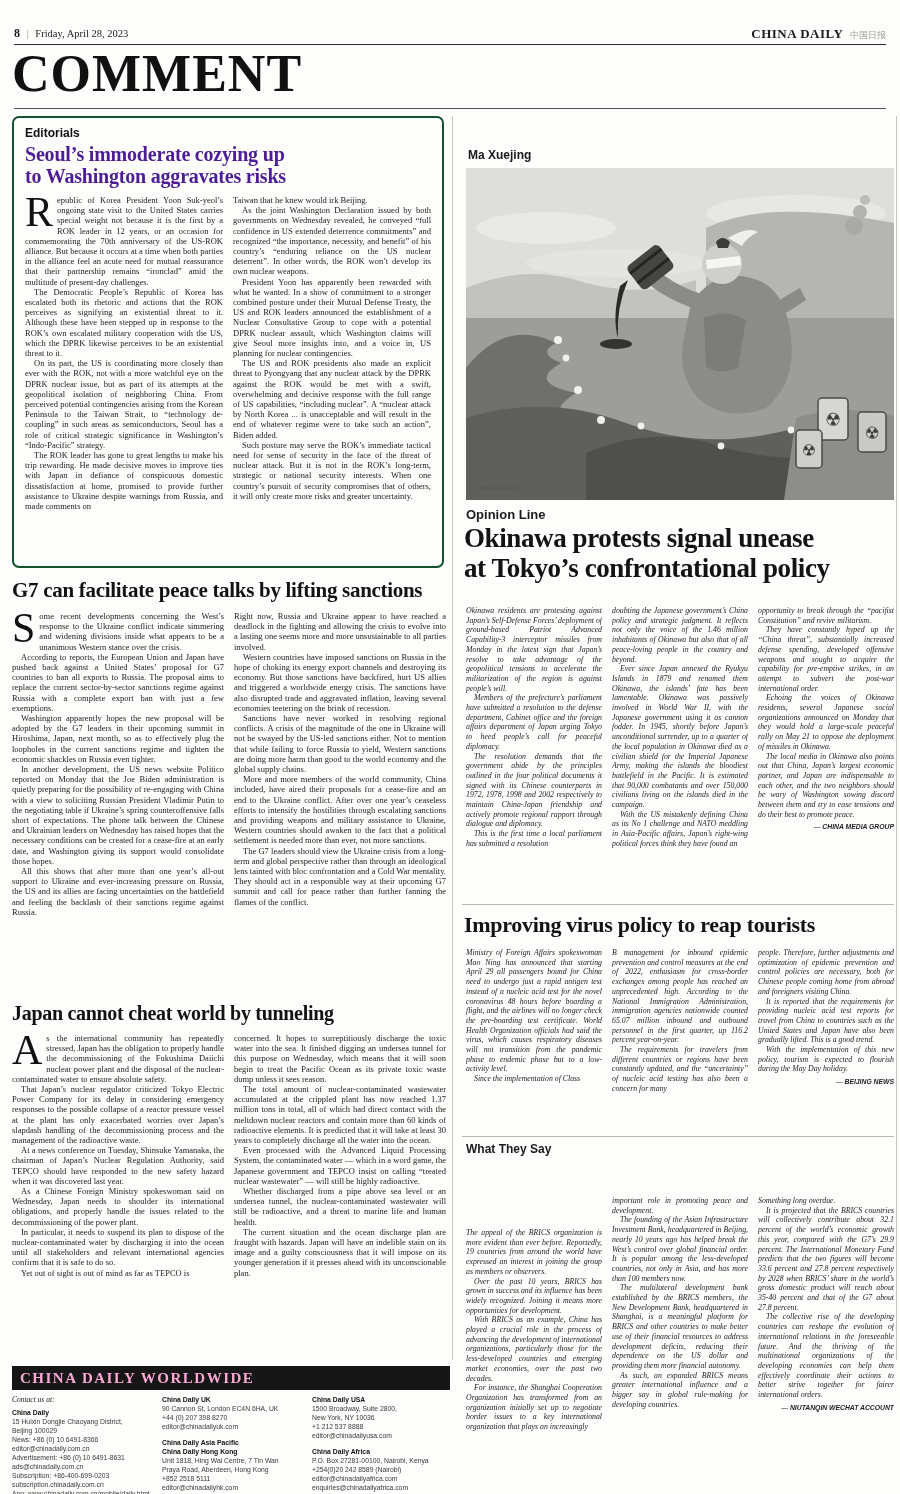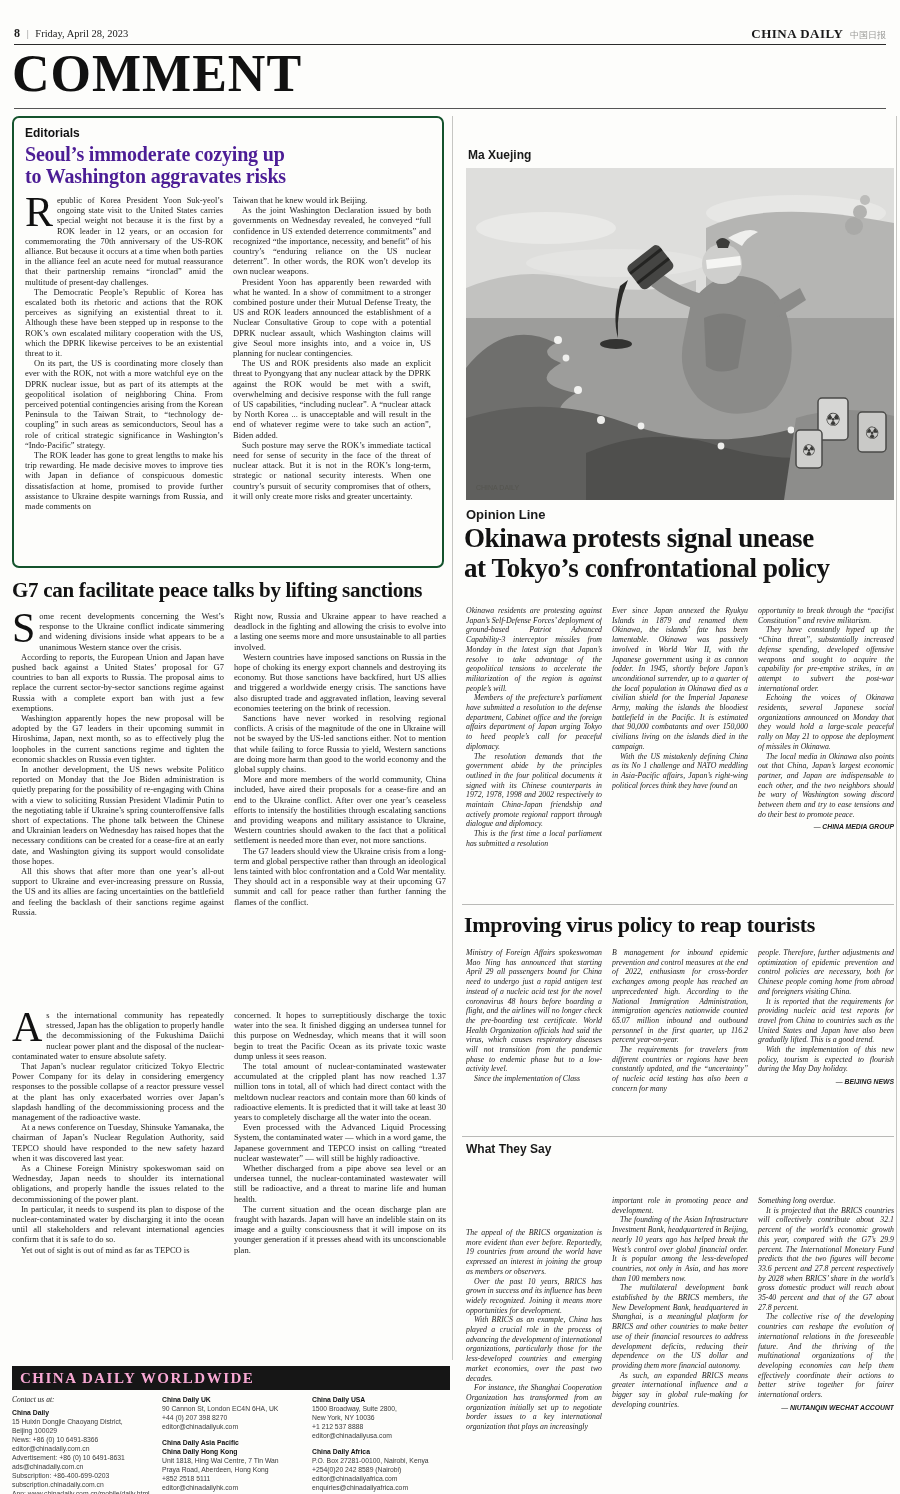--- a/index.html
+++ b/index.html
@@ -118,20 +118,21 @@
             <p>Western countries have imposed sanctions on Russia in the hope of choking its energy export channels and destroying its economy. But those sanctions have backfired, hurt US allies and triggered a worldwide energy crisis. The sanctions have also disrupted trade and aggravated inflation, leaving several economies teetering on the brink of recession.</p>
             <p>Sanctions have never worked in resolving regional conflicts. A crisis of the magnitude of the one in Ukraine will not be swayed by the US-led sanctions either. Not to mention that while failing to force Russia to yield, Western sanctions are doing more harm than good to the world economy and the global supply chains.</p>
             <p>More and more members of the world community, China included, have aired their proposals for a cease-fire and an end to the Ukraine conflict. After over one year’s ceaseless efforts to intensify the hostilities through escalating sanctions and providing weapons and military assistance to Ukraine, Western countries should awaken to the fact that a political settlement is needed more than ever, not more sanctions.</p>
             <p>The G7 leaders should view the Ukraine crisis from a long-term and global perspective rather than through an ideological lens tainted with bloc confrontation and a Cold War mentality. They should act in a responsible way at their upcoming G7 summit and call for peace rather than further fanning the flames of the conflict.</p>
           </div>
       </div>
     </div>
   </div>
 
   <div class="article-left" style="top:1002px;">
+    <div class="hl1">Japan cannot cheat world by tunneling</div>
     <div class="cols" style="height:306px;">
       <div class="col" style="height:306px;">
         <span class="dropcap">A</span>
         <div>
             <p>s the international community has repeatedly stressed, Japan has the obligation to properly handle the decommissioning of the Fukushima Daiichi nuclear power plant and the disposal of the nuclear-contaminated water to ensure absolute safety.</p>
             <p>That Japan’s nuclear regulator criticized Tokyo Electric Power Company for its delay in considering emergency responses to the possible collapse of a reactor pressure vessel at the plant has only exacerbated worries over Japan’s slapdash handling of the decommissioning process and the management of the radioactive waste.</p>
             <p>At a news conference on Tuesday, Shinsuke Yamanaka, the chairman of Japan’s Nuclear Regulation Authority, said TEPCO should have responded to the new safety hazard when it was discovered last year.</p>
             <p>As a Chinese Foreign Ministry spokeswoman said on Wednesday, Japan needs to shoulder its international obligations, and properly handle the issues related to the decommissioning of the power plant.</p>
             <p>In particular, it needs to suspend its plan to dispose of the nuclear-contaminated water by discharging it into the ocean until all stakeholders and relevant international agencies confirm that it is safe to do so.</p>
             <p>Yet out of sight is out of mind as far as TEPCO is</p>
@@ -224,20 +225,21 @@
     <div class="ncol" style="height:292px;">
       <div>
           <p>Okinawa residents are protesting against Japan’s Self-Defense Forces’ deployment of ground-based Patriot Advanced Capability-3 interceptor missiles from Monday in the latest sign that Japan’s resolve to take advantage of the geopolitical tensions to accelerate the militarization of the region is against people’s will.</p>
           <p>Members of the prefecture’s parliament have submitted a resolution to the defense department, Cabinet office and the foreign affairs department of Japan urging Tokyo to heed people’s call for peaceful diplomacy.</p>
           <p>The resolution demands that the government abide by the principles outlined in the four political documents it signed with its Chinese counterparts in 1972, 1978, 1998 and 2002 respectively to maintain China-Japan friendship and actively promote regional rapport through dialogue and diplomacy.</p>
           <p>This is the first time a local parliament has submitted a resolution</p>
         </div>
     </div>
     <div class="ncol" style="height:292px;">
       <div>
+          <p>doubting the Japanese government’s China policy and strategic judgment. It reflects not only the voice of the 1.46 million inhabitants of Okinawa but also that of all peace-loving people in the country and beyond.</p>
           <p>Ever since Japan annexed the Ryukyu Islands in 1879 and renamed them Okinawa, the islands’ fate has been lamentable. Okinawa was passively involved in World War II, with the Japanese government using it as cannon fodder. In 1945, shortly before Japan’s unconditional surrender, up to a quarter of the local population in Okinawa died as a civilian shield for the Imperial Japanese Army, making the islands the bloodiest battlefield in the Pacific. It is estimated that 90,000 combatants and over 150,000 civilians living on the islands died in the campaign.</p>
           <p>With the US mistakenly defining China as its No 1 challenge and NATO meddling in Asia-Pacific affairs, Japan’s right-wing political forces think they have found an</p>
         </div>
     </div>
     <div class="ncol" style="height:292px;">
       <div>
           <p>opportunity to break through the “pacifist Constitution” and revive militarism.</p>
           <p>They have constantly hyped up the “China threat”, substantially increased defense spending, developed offensive weapons and sought to acquire the capability for pre-emptive strikes, in an attempt to subvert the post-war international order.</p>
           <p>Echoing the voices of Okinawa residents, several Japanese social organizations announced on Monday that they would hold a large-scale peaceful rally on May 21 to oppose the deployment of missiles in Okinawa.</p>
           <p>The local media in Okinawa also points out that China, Japan’s largest economic partner, and Japan are indispensable to each other, and the two neighbors should be wary of Washington sowing discord between them and try to ease tensions and do their best to promote peace.</p>

